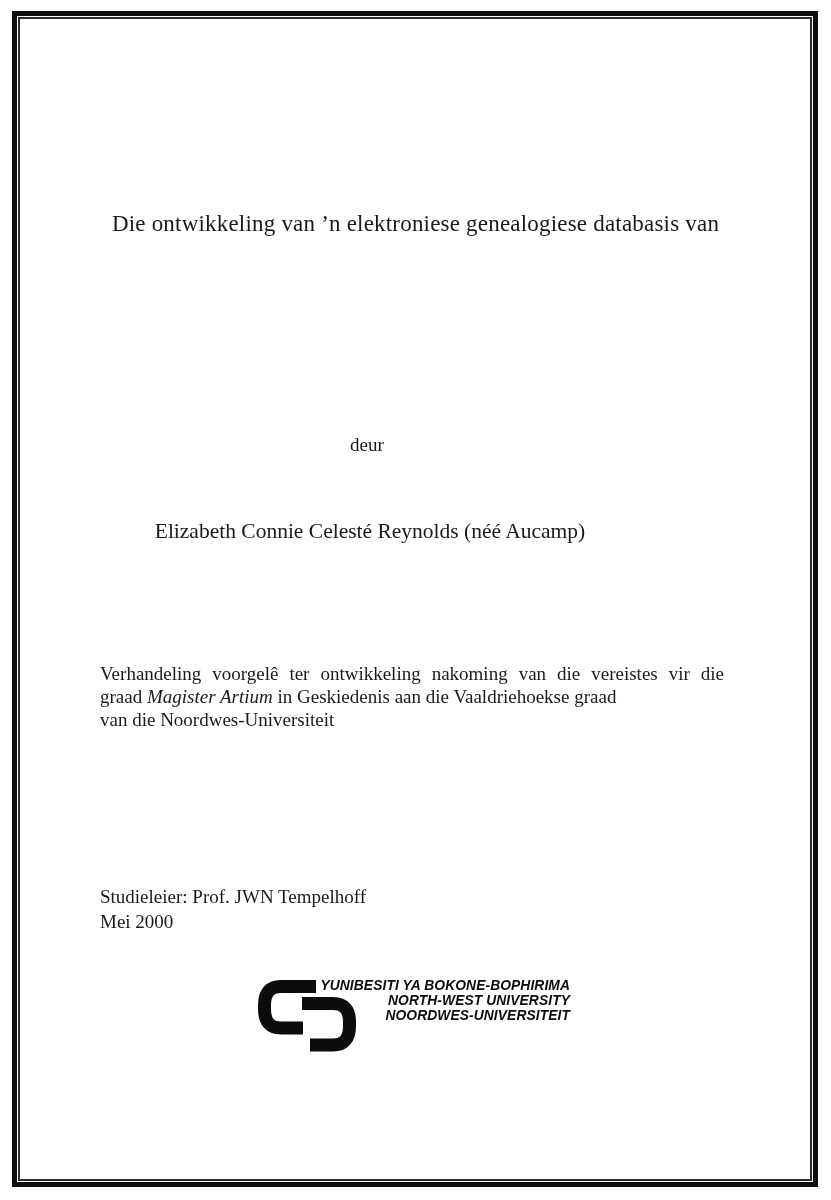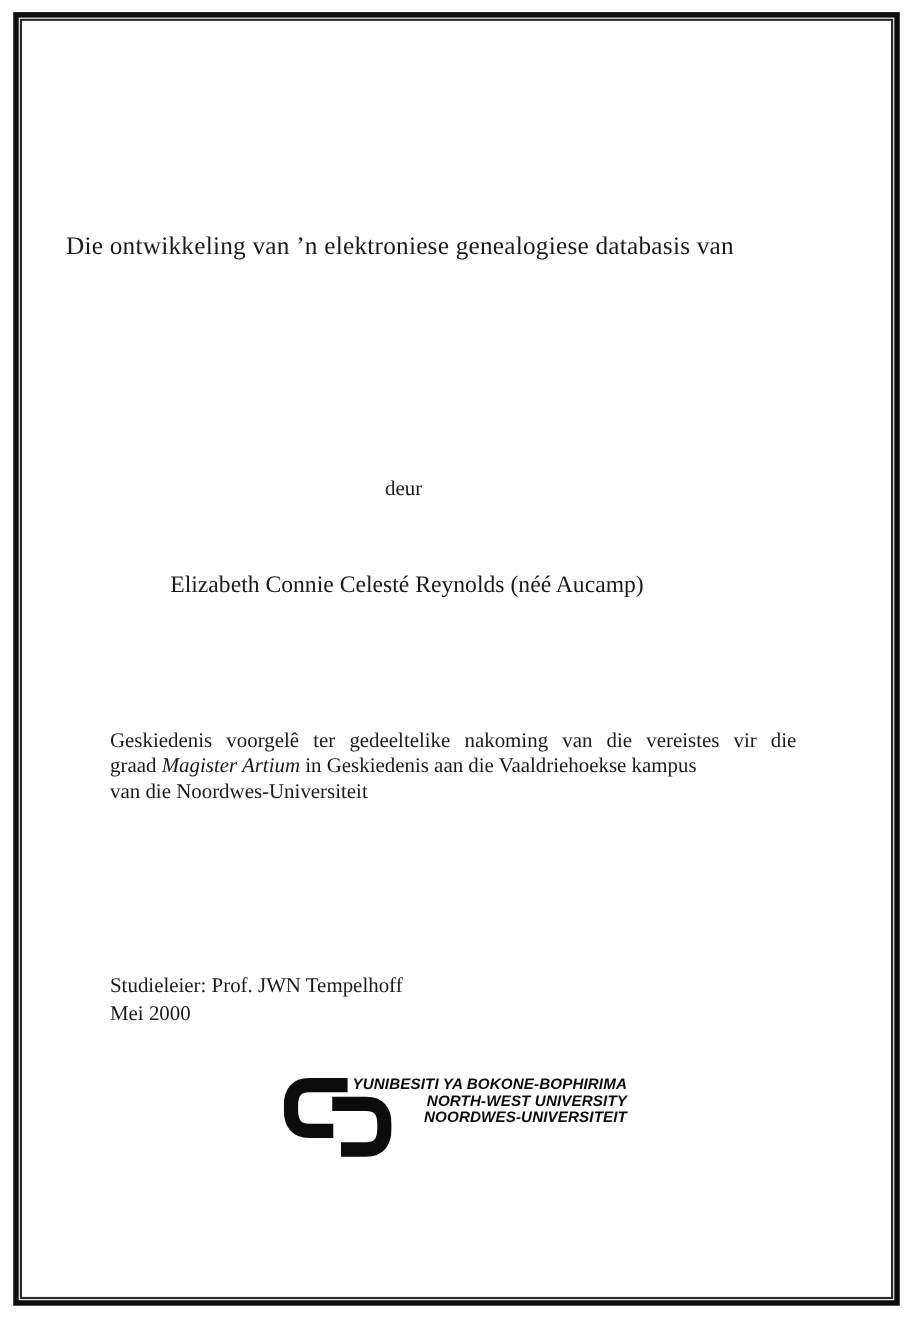--- a/index.html
+++ b/index.html
@@ -28,23 +28,23 @@
   .frame-inner {
     position: absolute;
     inset: 1px;
     border: 2px solid #2b2b2b;
   }
 
   
   .title-block {
     position: absolute;
     top: 203px;
-    left: 60px;
+    left: 70px;
     width: 691px;
-    text-align: left;
+    text-align: center;
     font-size: 23px;
     line-height: 42px;
     letter-spacing: 0.2px;
   }
   .byline {
     position: absolute;
     top: 433px;
     left: 0;
     width: 734px;
     text-align: center;
@@ -116,22 +116,22 @@
 
 <div class="title-block">
   <div>Die ontwikkeling van ’n elektroniese genealogiese databasis van</div>
 </div>
 
 <div class="byline">deur</div>
 
 <div class="author-line">Elizabeth Connie Celesté Reynolds (néé Aucamp)</div>
 
 <div class="submission-block">
-  <div class="justified">Geskiedenis voorgelê ter gedeeltelike nakoming van die vereistes vir die</div>
-  <div><span>graad </span><span class="italic">Magister Artium</span><span> in Geskiedenis aan die Vaaldriehoekse kampus</span></div>
+  <div class="justified">Verhandeling voorgelê ter ontwikkeling nakoming van die vereistes vir die</div>
+  <div><span>graad </span><span class="italic">Magister Artium</span><span> in Geskiedenis aan die Vaaldriehoekse graad</span></div>
   <div>van die Noordwes-Universiteit</div>
 </div>
 
 <div class="supervisor-block">
   <div>Studieleier: Prof. JWN Tempelhoff</div>
   <div>Mei 2000</div>
 </div>
 
 <svg class="logo-mark" viewBox="0 0 98 72" aria-hidden="true">
   <path d="M58 6.5 H23 Q6.5 6.5 6.5 25 V29 Q6.5 48 23 48 H45" fill="none" stroke="#0c0c0c" stroke-width="13"></path>

